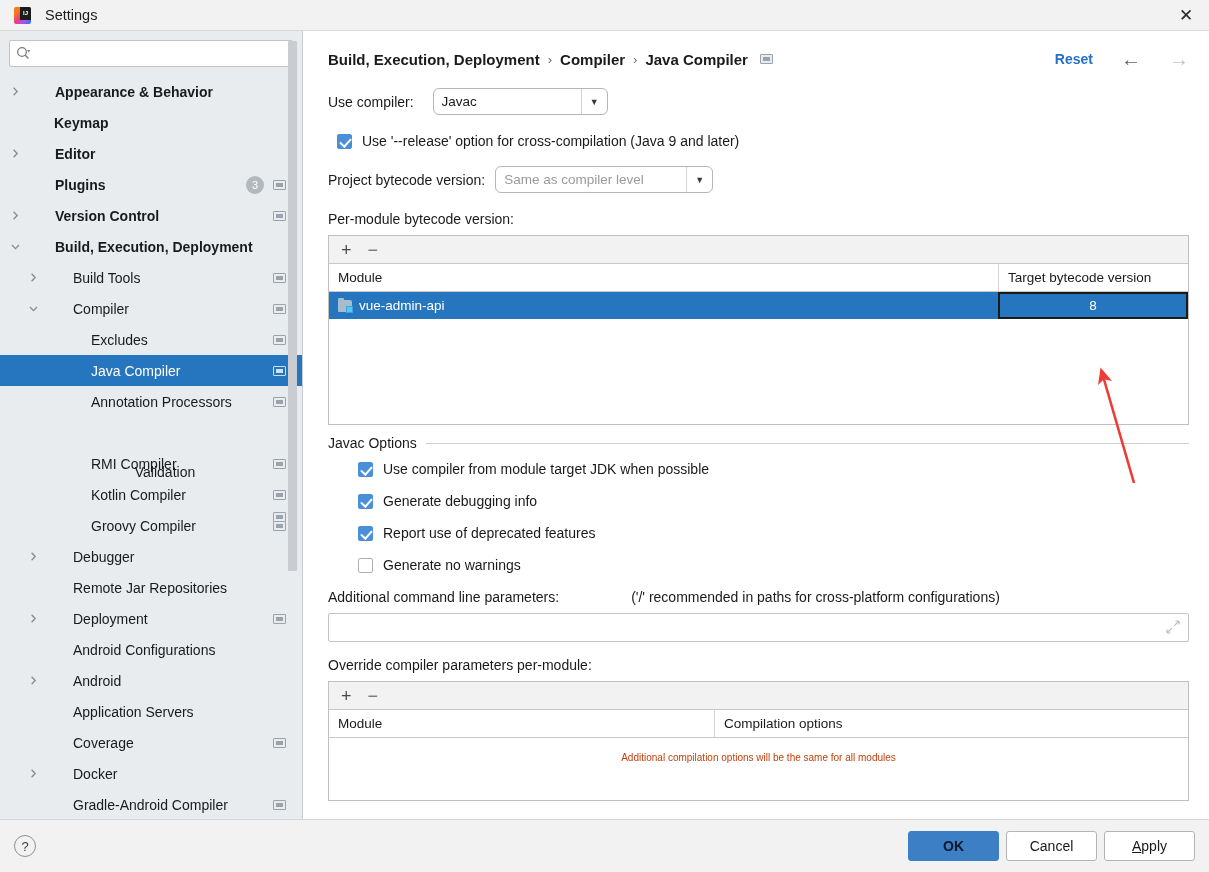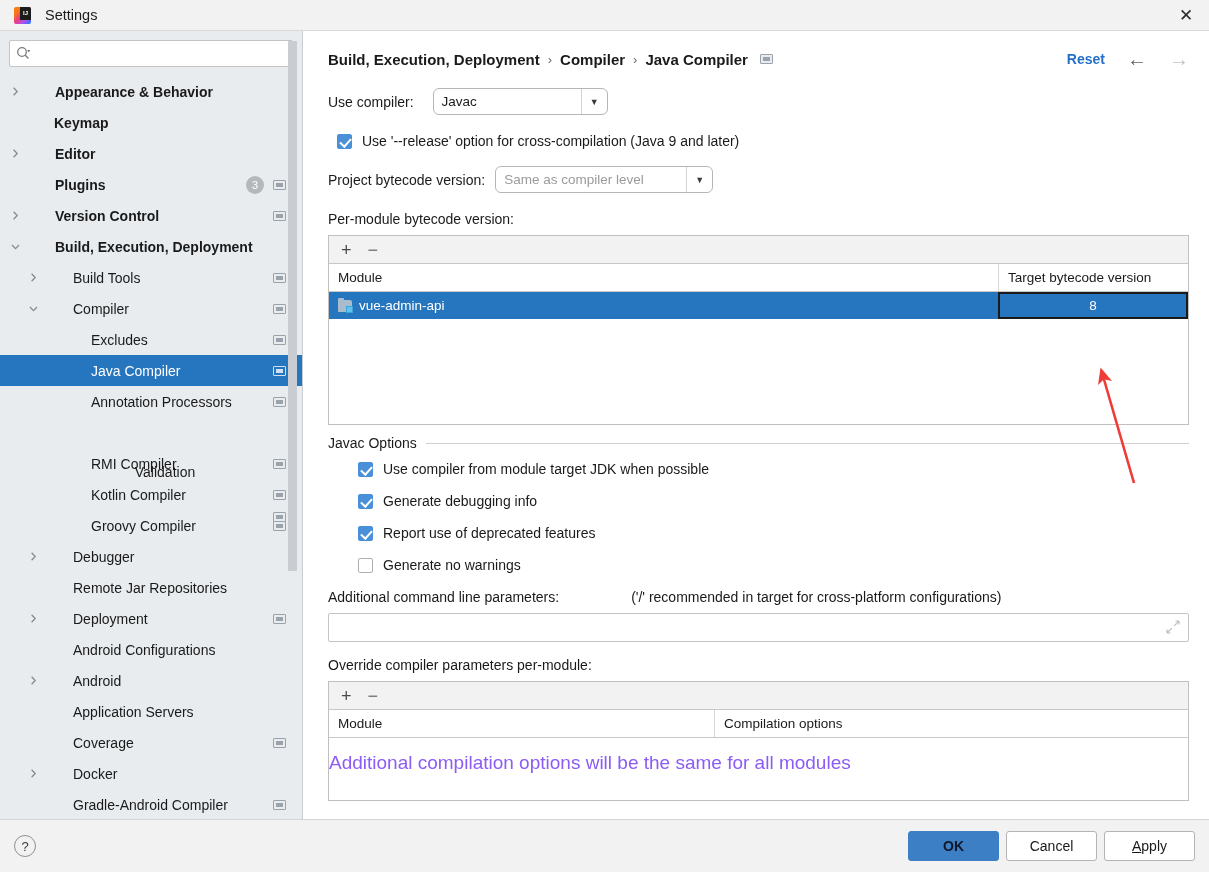--- a/index.html
+++ b/index.html
@@ -102,21 +102,21 @@
   }
 
   
   .main { flex: 1; position: relative; background: #fff; overflow: hidden; padding: 0 0 0 0; }
   .breadcrumb-row {
     display: flex; align-items: center; padding: 18px 20px 0 25px;
   }
   .crumb { font-size: 15px; font-weight: bold; color: #1a1a1a; }
   .crumb-sep { margin: 0 8px; color: #6b6b6b; font-size: 13px; }
   .crumb-cfg { margin-left: 12px; }
-  .hdr-right { margin-left: auto; display: flex; align-items: center; gap: 22px; }
+  .hdr-right { margin-left: auto; display: flex; align-items: center; gap: 28px; }
   .reset-link { color: #2470c9; font-size: 14px; font-weight: bold; cursor: pointer; }
   .nav-arrow { font-size: 20px; color: #5e6366; line-height: 1; }
   .nav-arrow.disabled { color: #bdc2c6; }
 
   .content { padding: 0 20px 0 25px; }
 
   .row { display: flex; align-items: center; }
   .lbl { font-size: 14px; color: #1a1a1a; }
 
   
@@ -181,21 +181,21 @@
 
   .textfield {
     height: 29px; border: 1px solid #c4c4c4; border-radius: 2px; background: #fff;
     display: flex; align-items: center; padding: 0 8px; position: relative;
   }
   .expand-icon {
     position: absolute; right: 8px; top: 50%; transform: translateY(-50%);
     color: #b8bec4; font-size: 12px; line-height: 1;
   }
   .empty-note {
-    color: #8b5cf6; font-size: 19px;
+    text-align: center; color: #c2410c; font-size: 10px;
     padding: 14px 0 0 0;
   }
 
   
   .annot { position: absolute; left: 0; top: 0; pointer-events: none; }
 
   
   .footer {
     height: 53px; min-height: 53px; background: #f2f2f2;
     border-top: 1px solid #d5d5d5;
@@ -576,21 +576,21 @@
               <span class="cb-lbl">Report use of deprecated features</span>
             </div>
             <div class="cb-row" style="margin-bottom: 16px;">
               <span class="cb off"></span>
               <span class="cb-lbl">Generate no warnings</span>
             </div>
           </div>
 
         <div class="row" style="margin-top:15px;">
           <span class="lbl">Additional command line parameters:</span>
-          <span class="lbl" style="margin-left:72px;">('/' recommended in target for cross-platform configurations)</span>
+          <span class="lbl" style="margin-left:72px;">('/' recommended in paths for cross-platform configurations)</span>
         </div>
 
         <div class="textfield" style="margin-top:8px;">
           <span></span>
           <span class="expand-icon">
             <svg width="14" height="14" viewBox="0 0 14 14">
               <path d="M13 1 L8.2 5.8 M13 1 L13 4.6 M13 1 L9.4 1" stroke="#b8bec4" stroke-width="1.2" fill="none"></path>
               <path d="M1 13 L5.8 8.2 M1 13 L1 9.4 M1 13 L4.6 13" stroke="#b8bec4" stroke-width="1.2" fill="none"></path>
             </svg>
           </span>

